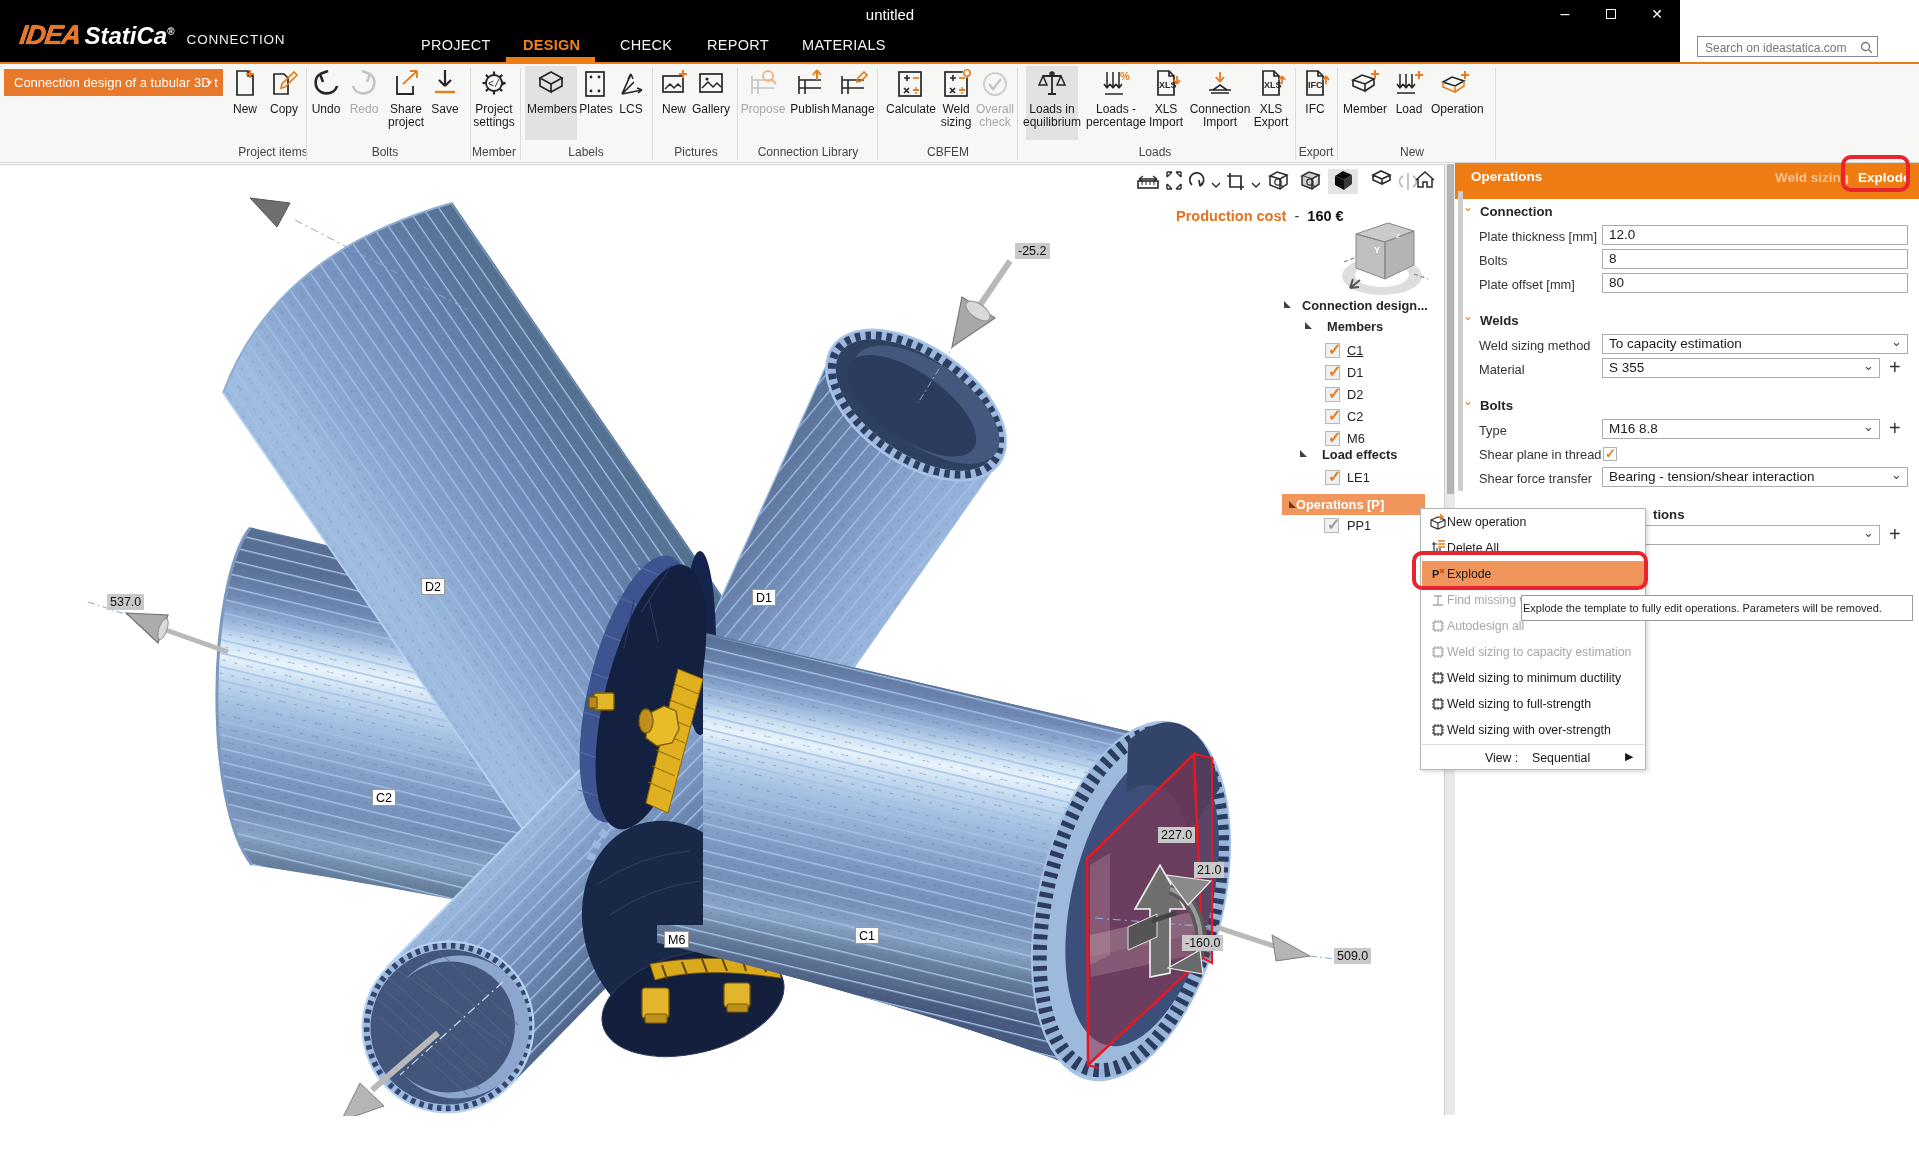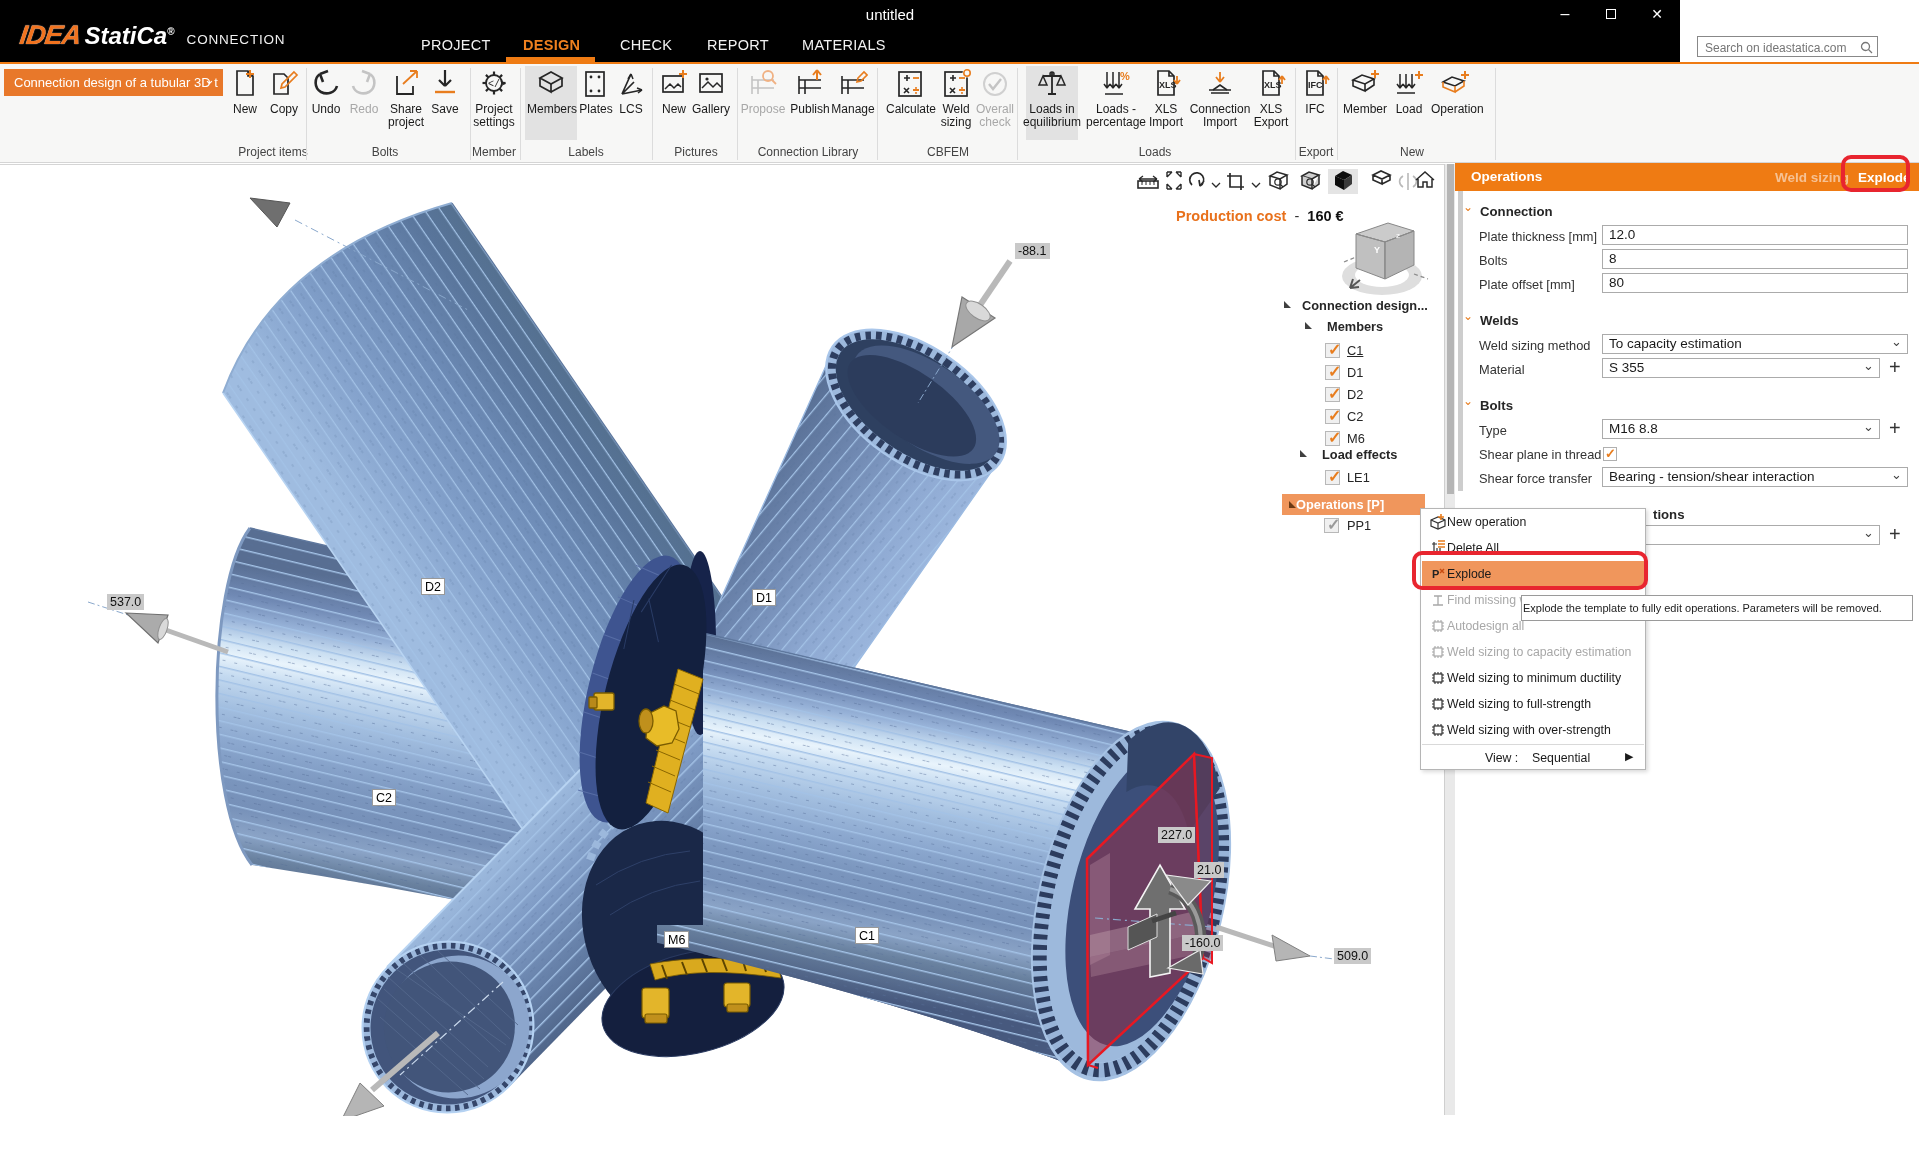--- a/index.html
+++ b/index.html
@@ -30,21 +30,21 @@
 .rbtn{position:absolute;top:4px;text-align:center;color:#1a1a1a;font-size:12px;line-height:13px}
 .rbtn .ic{display:block;margin:0 auto 3px auto}
 .rbtn.gray{color:#a8a8a8}
 .selbg{background:#e2e2e2}
 
 #viewport{position:absolute;left:0;top:164px;width:1444px;height:951px;background:#fff;border-top:1px solid #d5d5d5}
 #vdivider{position:absolute;left:1444px;top:164px;width:11px;height:951px;background:#e9e9e9;border-left:1px solid #cfcfcf}
 #vdivider .thumb{position:absolute;left:2px;top:0;width:7px;height:330px;background:#b5b5b5}
 
 #panel{position:absolute;left:1455px;top:163px;width:464px;height:952px;background:#fff}
-#panelhdr{position:absolute;left:0;top:0;width:464px;height:28px;background:#ef7b13;color:#fff}
+#panelhdr{position:absolute;left:0;top:0;width:464px;height:36px;background:#ef7b13;color:#fff}
 #panelhdr .t{position:absolute;left:16px;top:6px;font-weight:bold;font-size:13.5px}
 #panelhdr .w{position:absolute;left:320px;top:7px;color:#f6c193;font-size:13.5px;font-weight:bold}
 #panelhdr .e{position:absolute;left:403px;top:7px;font-size:13.5px;font-weight:bold}
 .sechdr{position:absolute;color:#262626;font-weight:bold;font-size:13.2px}
 .sechdr:before{content:"\2304";position:absolute;left:-17px;top:-4px;color:#e87d1e;font-weight:normal;font-size:12px}
 .plabel{position:absolute;color:#333;font-size:12.8px;white-space:nowrap}
 .pinput{position:absolute;height:20px;background:#fff;border:1px solid #ababab;font-size:13.5px;color:#1a1a1a;line-height:18px;padding-left:6px}
 .pinput .chev{position:absolute;right:5px;top:-2px;color:#444;font-size:13px;font-family:"Liberation Sans"}
 .pplus{position:absolute;color:#333;font-size:20px;font-weight:normal}
 .pcheck{position:absolute;width:14px;height:14px;border:1px solid #b0b0b0;background:#fff}
@@ -536,21 +536,21 @@
     <path d="M205 9 l8 -5 l9 4 l-8 5 z" fill="#0d0d0d"></path>
       <path d="M205 9 v9 l9 5 v-10 z" fill="#0d0d0d"></path>
       <path d="M222 8 v9 l-8 6 v-10 z" fill="#3a3a3a"></path>
     <g stroke="#2a2a2a" stroke-width="1.6" fill="none">
       <path d="M243 8 l8 -4 l9 4 l-8 4 z M243 8 v5 l9 4 v-5 M260 8 v5 l-8 4"></path>
       <path d="M278 6 v17 M273 9 a9 7 0 0 0 0 11 M283 9 a9 7 0 0 1 0 11" stroke="#b9b9b9"></path>
       <path d="M293 14 l9 -8 l9 8 M295 13 v8 h5 v-5 h4 v5 h5 v-8" stroke-width="1.5" transform="translate(-7,-1)"></path>
     </g>
   </svg>
   <div class="dimchip" style="left:107px;top:594px">537.0</div>
-  <div class="dimchip" style="left:1015px;top:243px">-88.1</div>
+  <div class="dimchip" style="left:1015px;top:243px">-25.2</div>
   <div class="dimchip" style="left:1158px;top:827px">227.0</div>
   <div class="dimchip" style="left:1194px;top:862px">21.0</div>
   <div class="dimchip" style="left:1182px;top:935px">-160.0</div>
   <div class="dimchip" style="left:1334px;top:948px">509.0</div>
   <div class="namechip" style="left:421px;top:578px">D2</div>
   <div class="namechip" style="left:752px;top:589px">D1</div>
   <div class="namechip" style="left:372px;top:789px">C2</div>
   <div class="namechip" style="left:855px;top:927px">C1</div>
   <div class="namechip" style="left:664px;top:931px">M6</div>
   <div id="prodcost">Production cost&nbsp;&nbsp;<span style="color:#333;font-weight:normal">-</span>&nbsp;&nbsp;<b>160 €</b></div>

